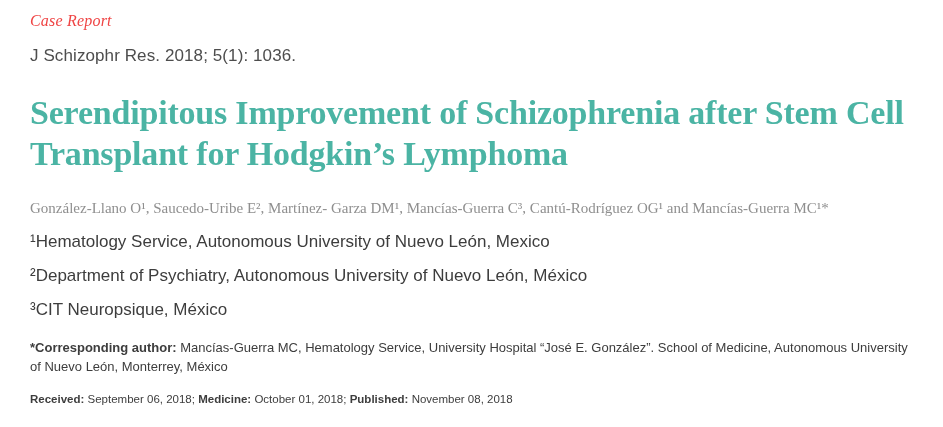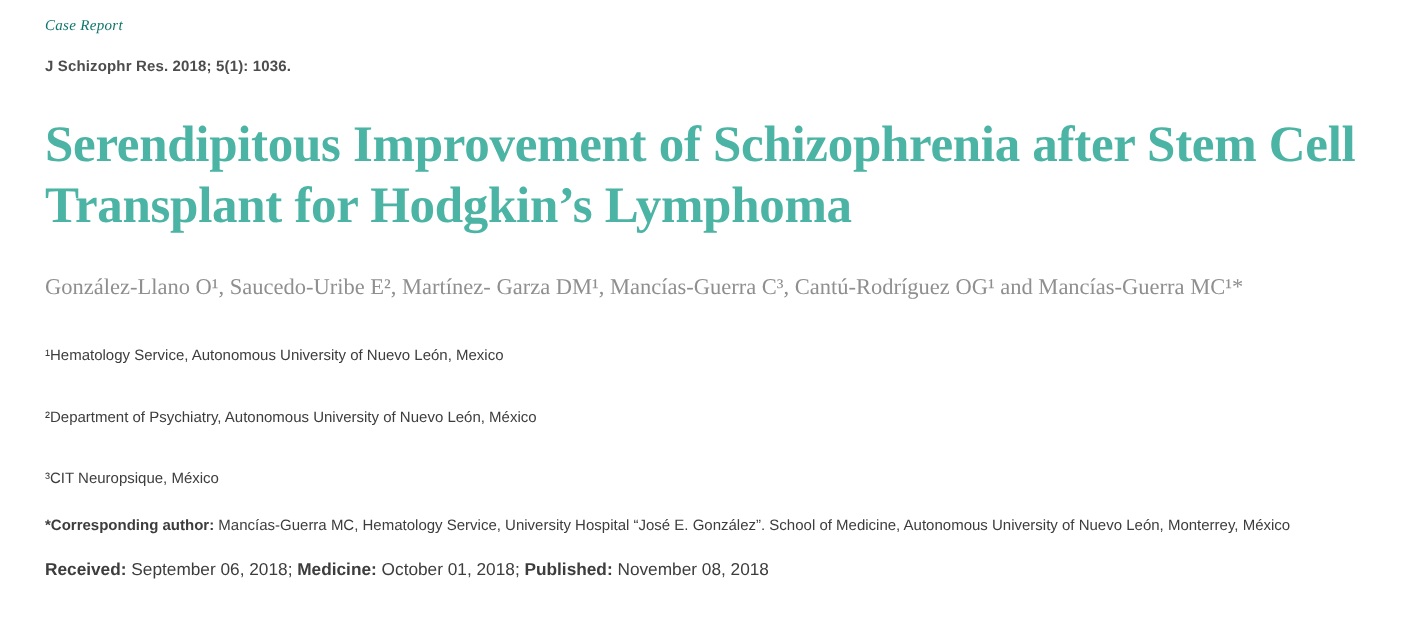--- a/index.html
+++ b/index.html
@@ -15,32 +15,32 @@
     overflow: hidden;
   }
   .page {
     width: 943px;
     height: 427px;
     box-sizing: border-box;
     padding: 8px 30px 0 30px;
     position: relative;
   }
   .article-type {
-    color: #0f766e;
+    color: #ef4444;
     font-style: italic;
-    font-size: 10px;
+    font-size: 16px;
     font-family: "Liberation Serif", serif;
     font-weight: normal;
     letter-spacing: 0.2px;
     margin: 4px 0 0 0;
   }
   .journal-ref {
     color: #4d4d4d;
-    font-size: 10px;
-    font-weight: bold;
+    font-size: 17px;
+    font-weight: normal;
     margin: 16px 0 0 0;
     letter-spacing: 0.1px;
   }
   .title {
     color: #4bb4a4;
     font-size: 34px;
     line-height: 1.22;
     font-weight: bold;
     font-family: "Liberation Serif", serif;
     margin: 26px 0 0 0;
@@ -49,27 +49,27 @@
   .authors {
     color: #8f8f8f;
     font-size: 15px;
     line-height: 1.32;
     font-family: "Liberation Serif", serif;
     font-weight: normal;
     margin: 24px 0 0 0;
   }
   .affiliation {
     color: #3d3d3d;
-    font-size: 10px;
-    margin: 28px 0 0 0;
+    font-size: 17px;
+    margin: 12px 0 0 0;
     line-height: 1.3;
   }
   .corresponding {
     color: #3d3d3d;
-    font-size: 10px;
+    font-size: 13px;
     line-height: 1.45;
     margin: 18px 0 0 0;
     max-width: 890px;
   }
   .dates {
     color: #3d3d3d;
     font-size: 11.5px;
     margin: 16px 0 0 0;
   }
   .inline {

